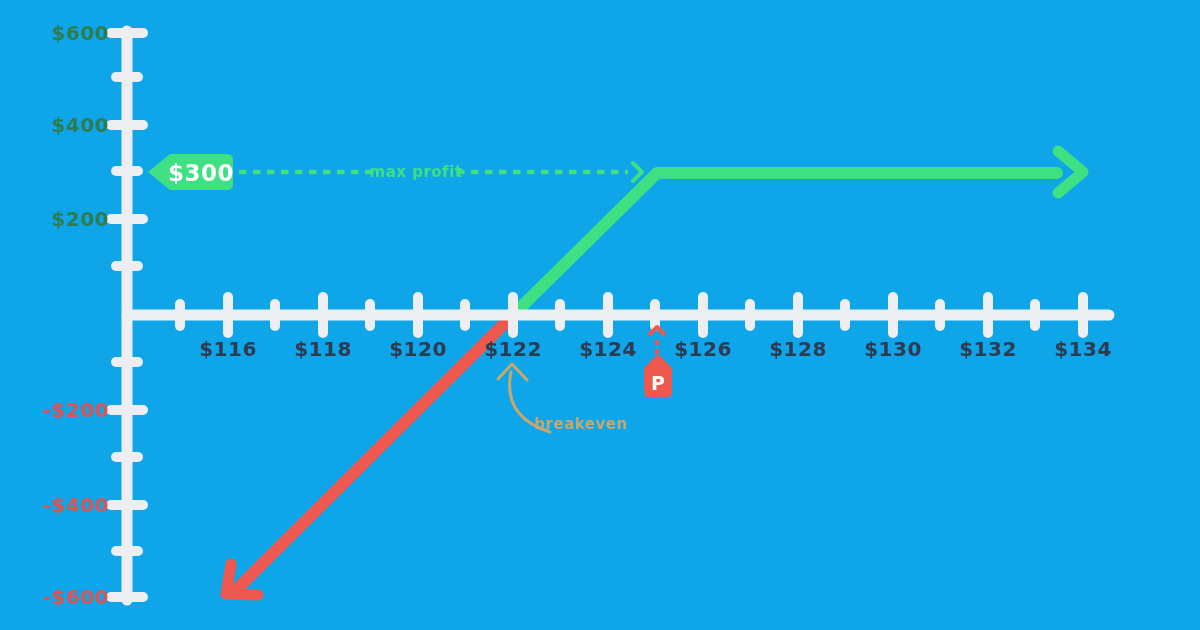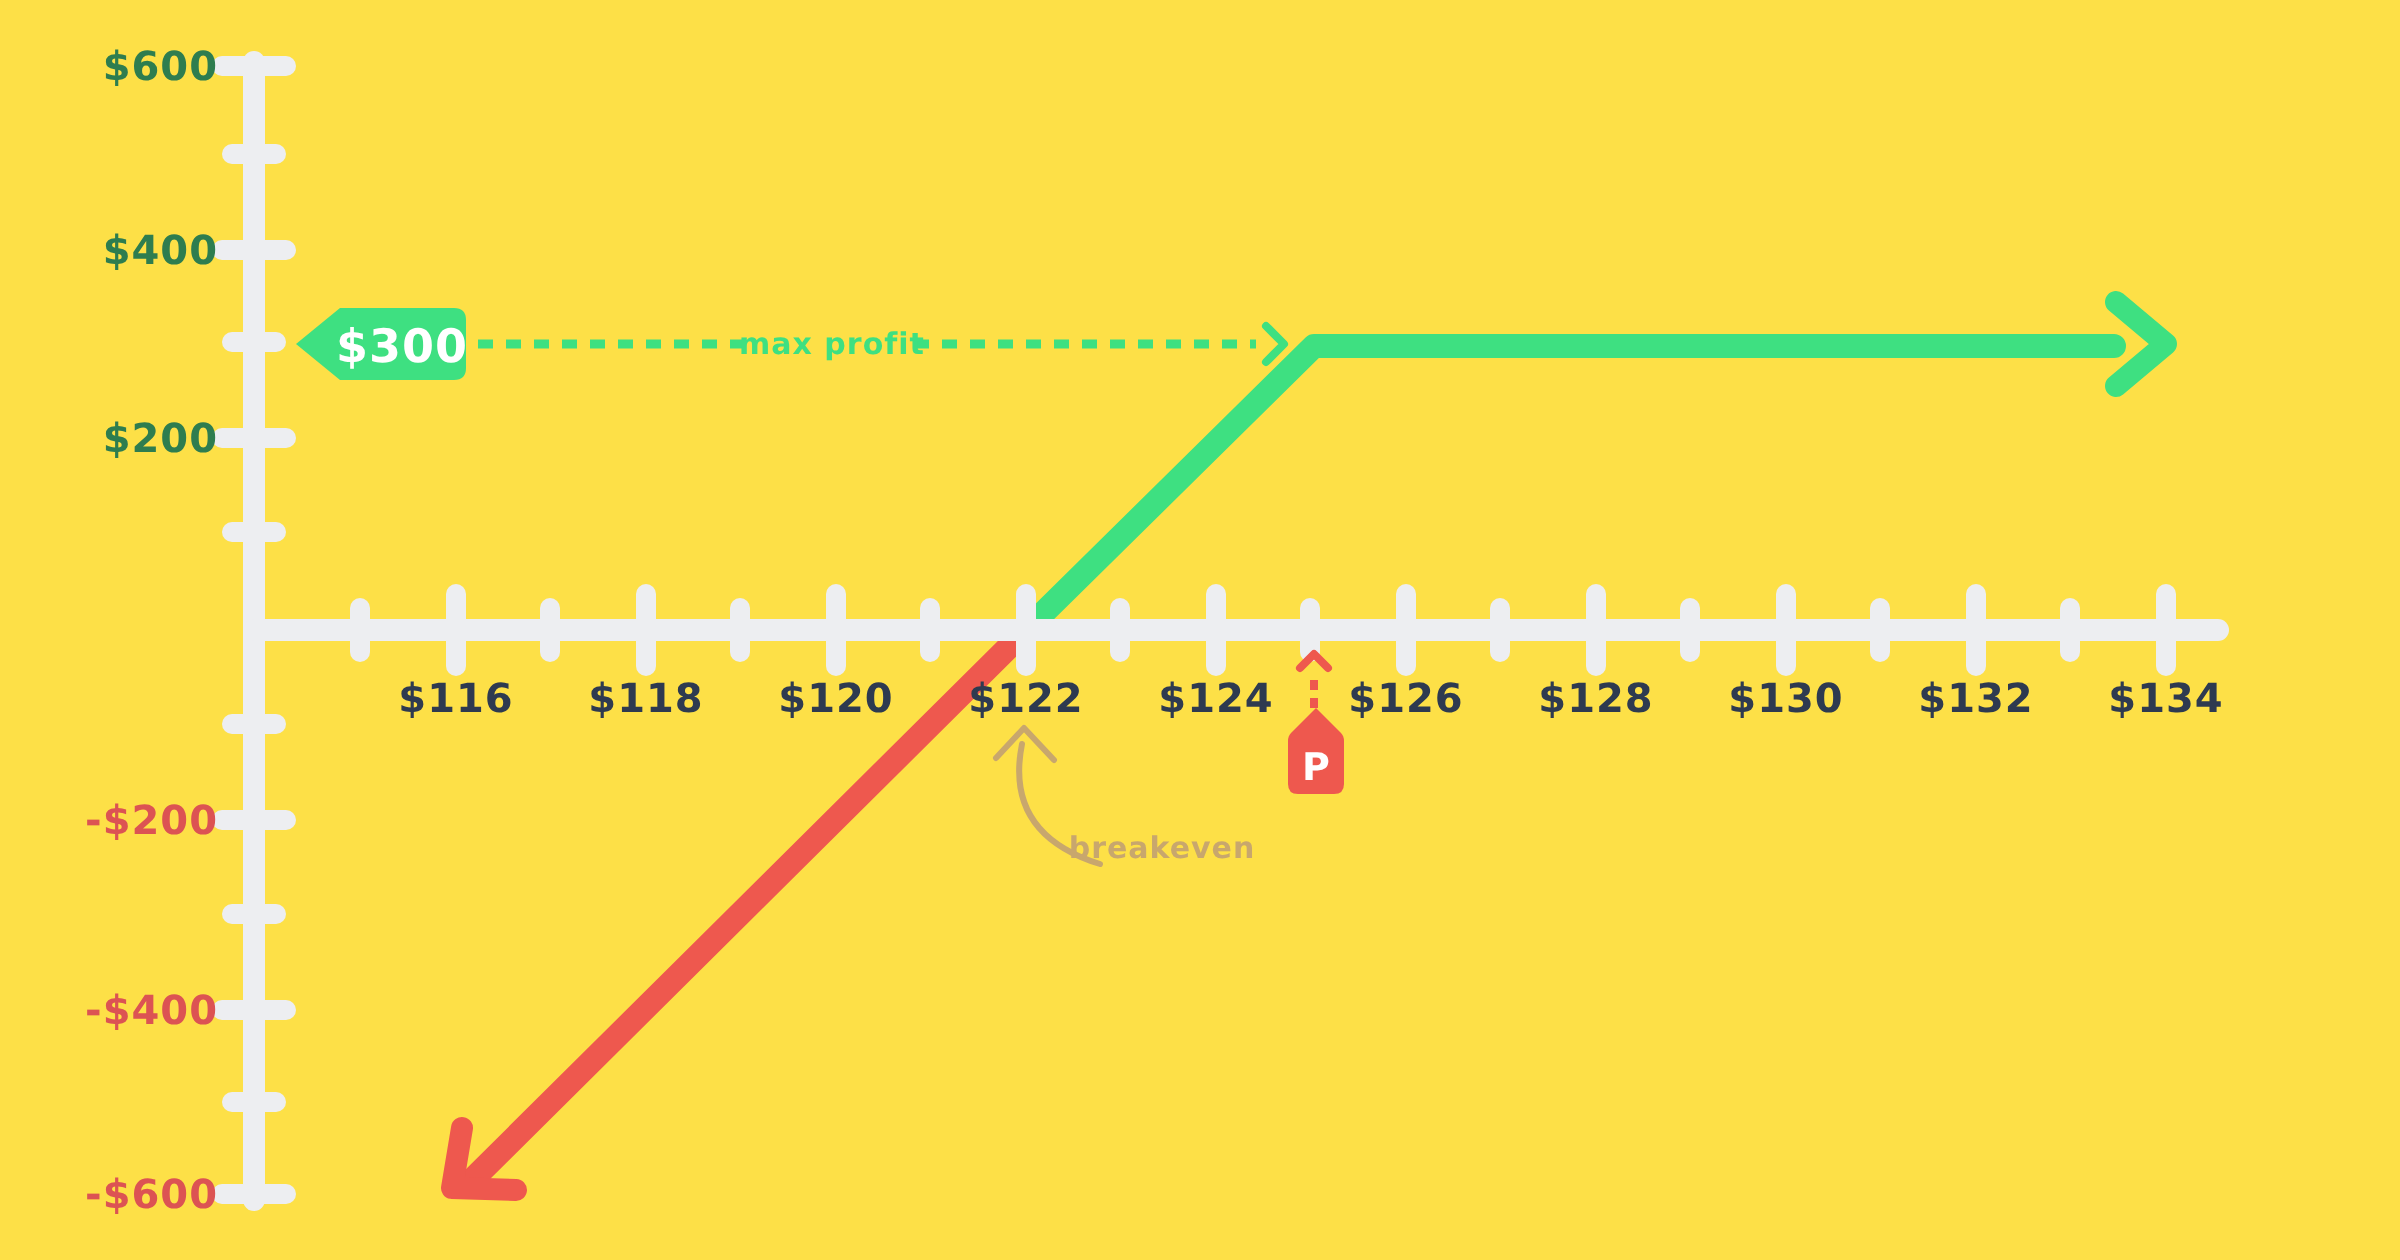--- a/index.html
+++ b/index.html
@@ -1,21 +1,21 @@
 <!DOCTYPE html>
 <html><head>
 <meta charset="utf-8">
 <style>
   html, body { margin: 0; padding: 0; }
   body { background: #000; font-family: "DejaVu Sans", "Liberation Sans", sans-serif; }
   .stage {
     position: relative;
     width: 1200px;
     height: 630px;
-    background: #fde047;
+    background: #0ea5e9;
     overflow: hidden;
   }
   .stage svg { position: absolute; top: 0; left: 0; }
   text { font-family: "DejaVu Sans", "Liberation Sans", sans-serif; font-weight: 700; }
   .ylabel-pos { fill: #2E7D4F; font-size: 20px; letter-spacing: 0.5px; }
   .ylabel-neg { fill: #DC5353; font-size: 20px; letter-spacing: 0.5px; }
   .xlabel     { fill: #2E3A50; font-size: 20px; letter-spacing: 0.5px; }
   .badge-text { fill: #FFFFFF; font-size: 23px; letter-spacing: 0.5px; }
   .annot-green{ fill: #3EE081; font-size: 15px; letter-spacing: 0.5px; }
   .annot-tan  { fill: #C8A76D; font-size: 15px; letter-spacing: 0.5px; }

